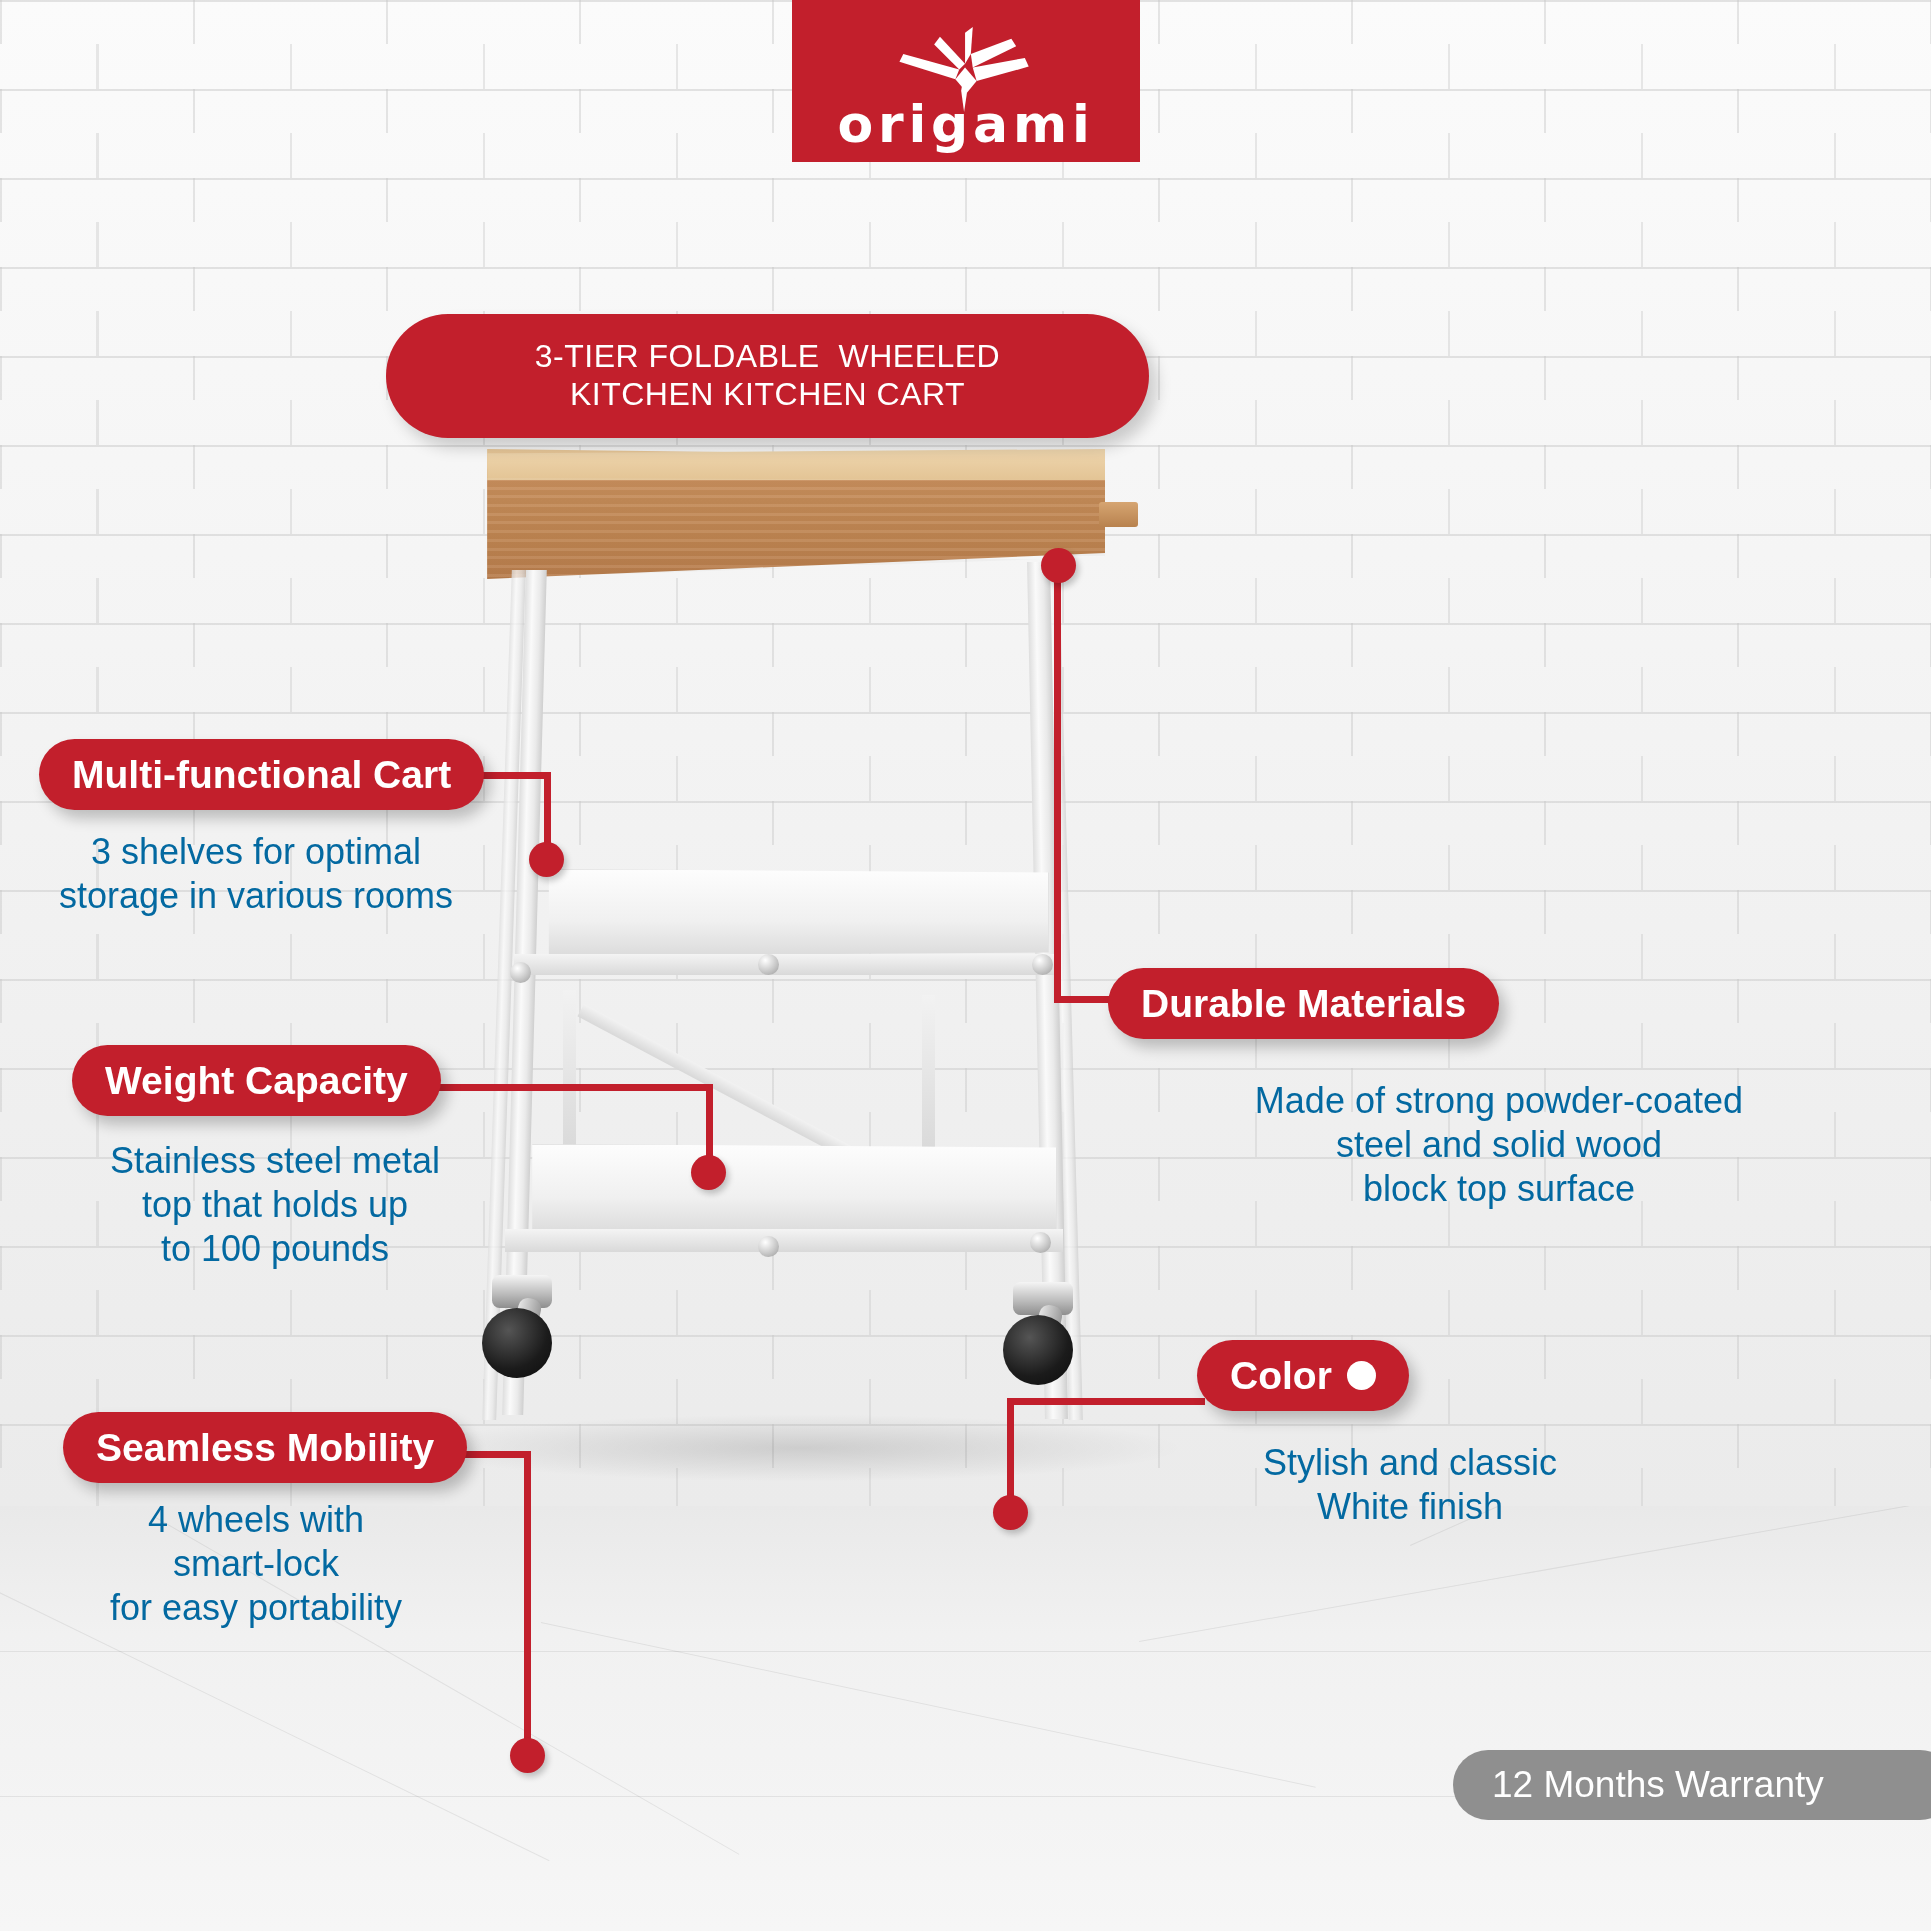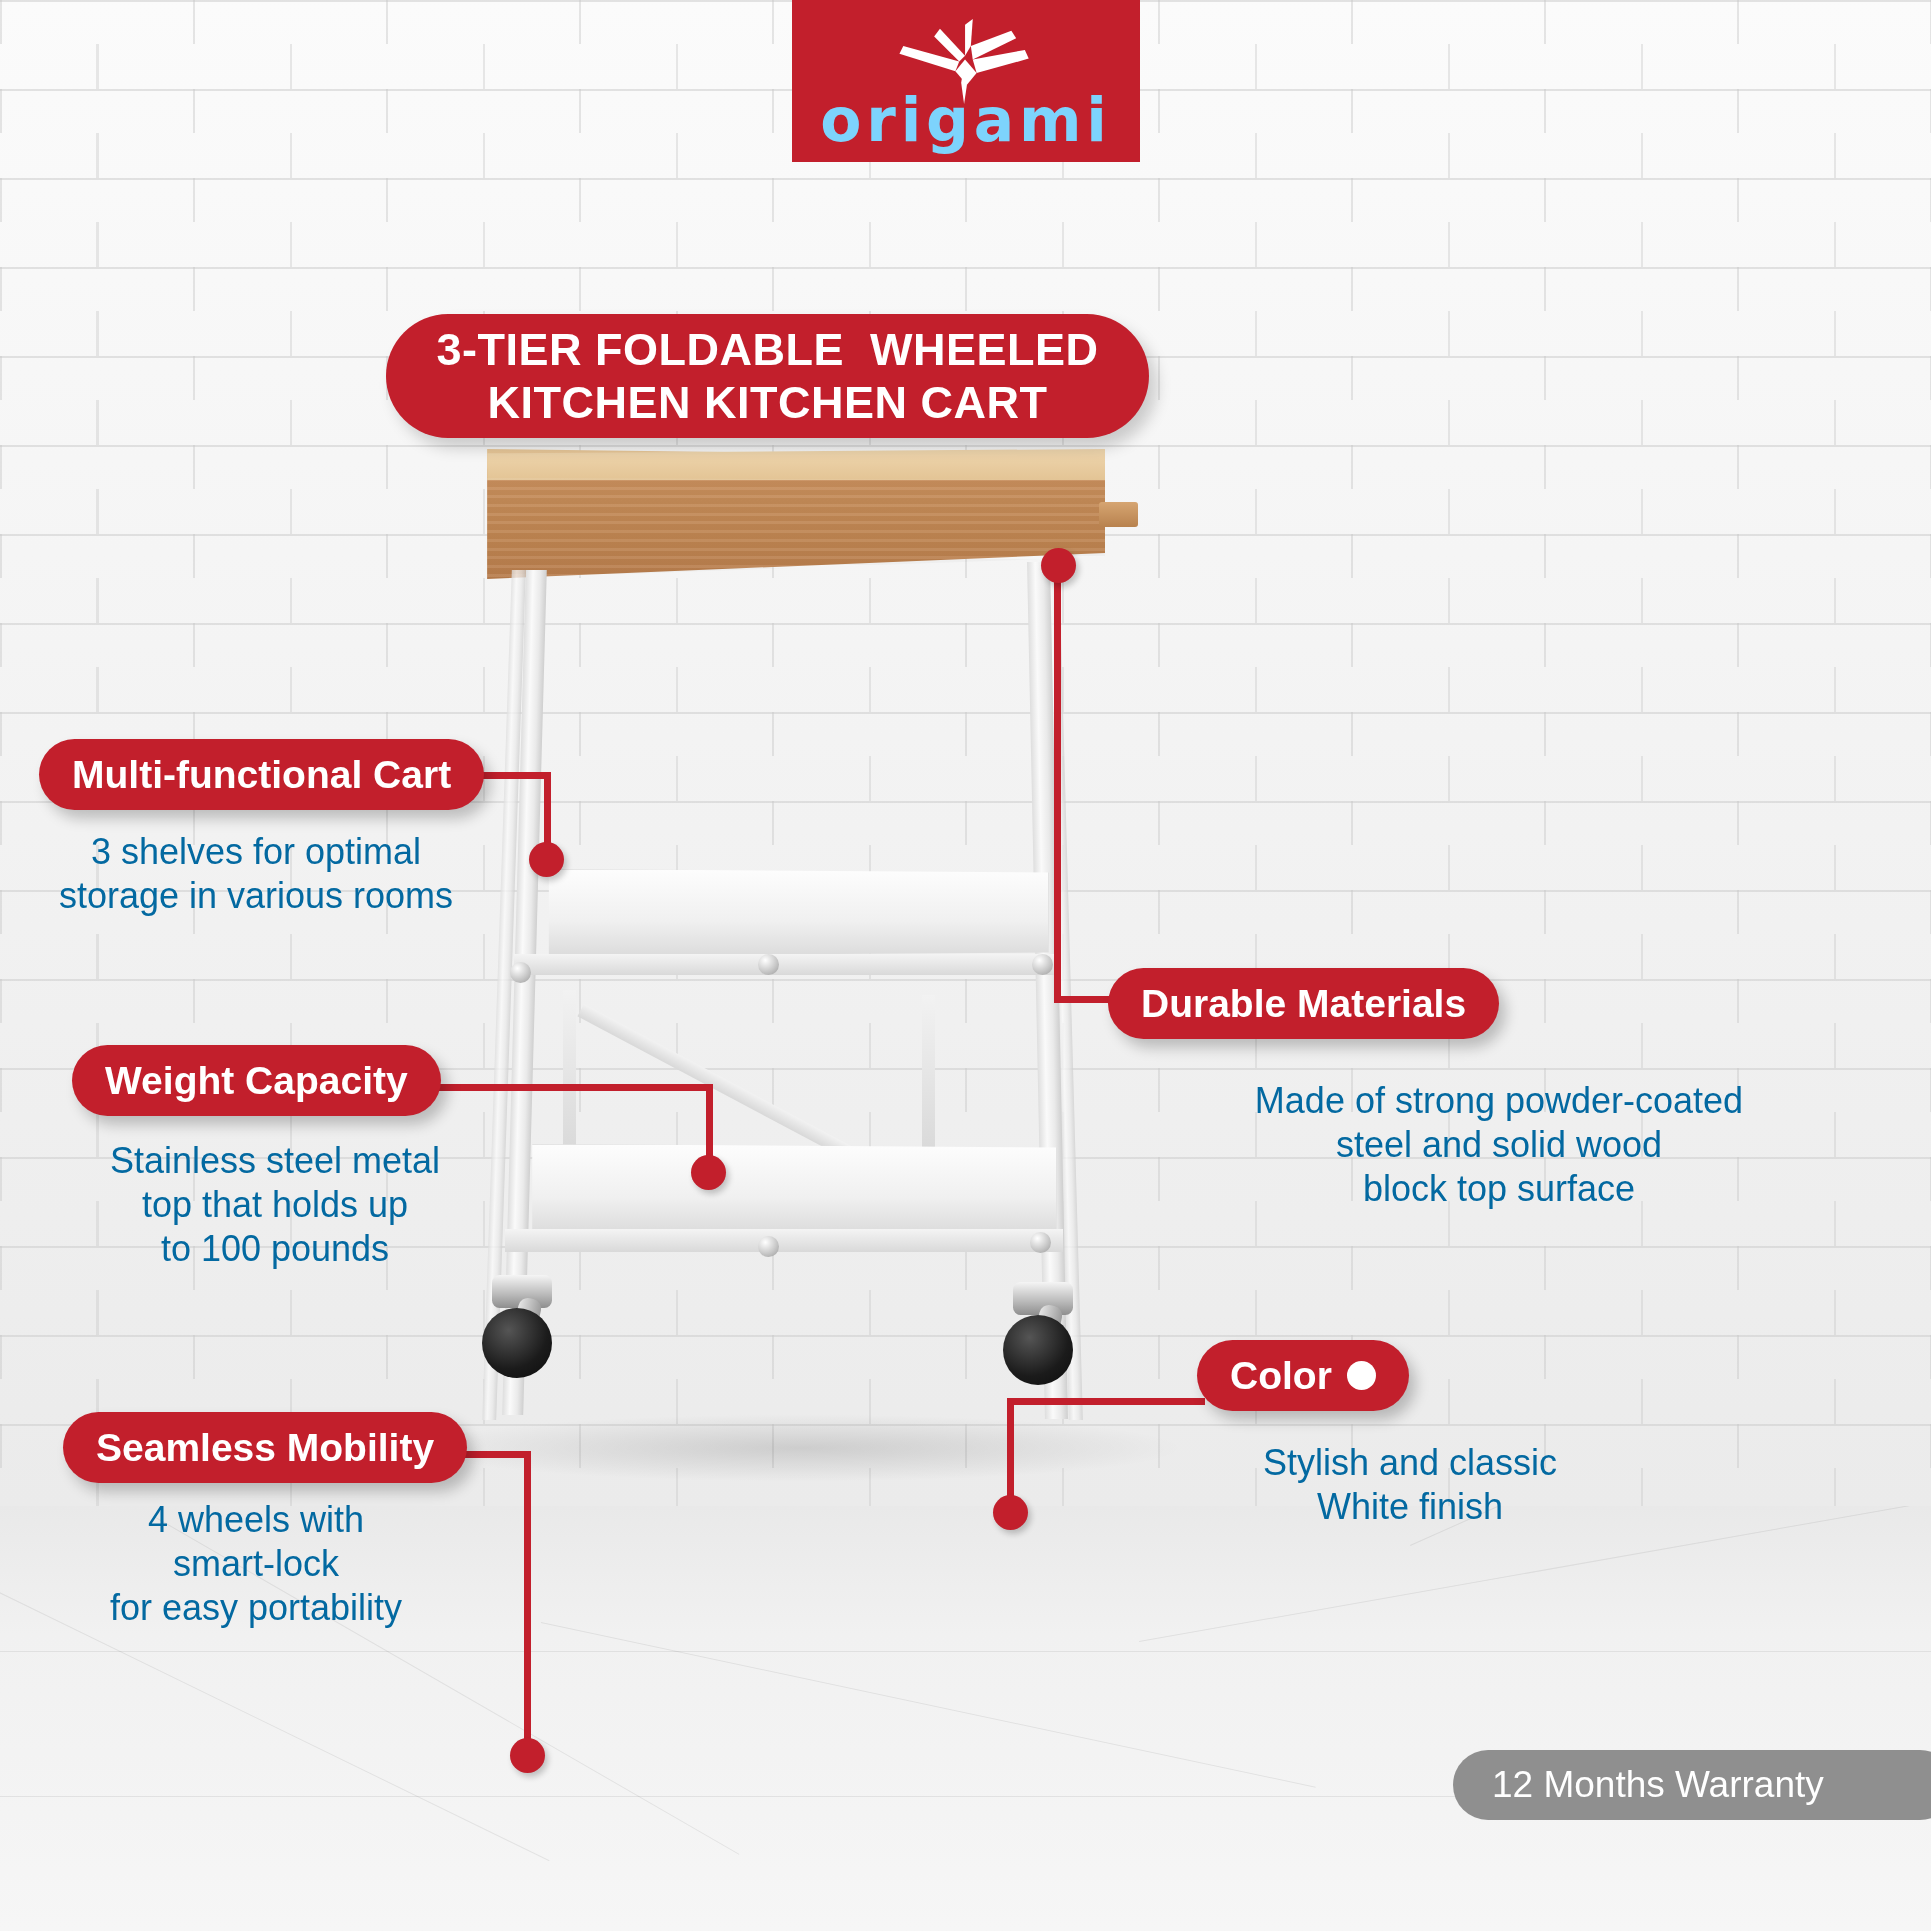--- a/index.html
+++ b/index.html
@@ -50,34 +50,34 @@
 
   
   #logo-block{
     position:absolute; left:792px; top:0; width:348px; height:162px;
     background:#c21f2c; z-index:6;
     display:flex; flex-direction:column; align-items:center; justify-content:flex-end;
     padding-bottom:11.6px;
   }
   #logo-crane{ margin-bottom:-19.3px; }
   #logo-word{
-    color:#7dd3fc; font-size:60px; font-weight:700; letter-spacing:4.8px;
+    color:#ffffff; font-size:52px; font-weight:700; letter-spacing:4.8px;
     font-family:"DejaVu Sans", sans-serif;
     line-height:1;
   }
 
   
   #title-pill{
     position:absolute; left:386px; top:314px; width:763px; height:124px;
     background:#c21f2c; border-radius:62px; z-index:6;
     display:flex; flex-direction:column; align-items:center; justify-content:center;
     box-shadow:7.7px 9.7px 15.4px rgba(0,0,0,0.18);
   }
   #title-pill .tl{
-    color:#fff; font-weight:700; font-size:45px; letter-spacing:0.5px;
+    color:#fff; font-weight:400; font-size:32px; letter-spacing:0.5px;
     line-height:1.18; white-space:pre;
   }
 
   
   #product{ position:absolute; left:439px; top:425px; width:734px; height:1014px; z-index:3; }
 
   .wood-top{
     position:absolute; left:29px; top:24px; width:637px; height:130px;
     background:linear-gradient(to bottom,
       #e8c89a 0%, #e0bd8c 14%,

